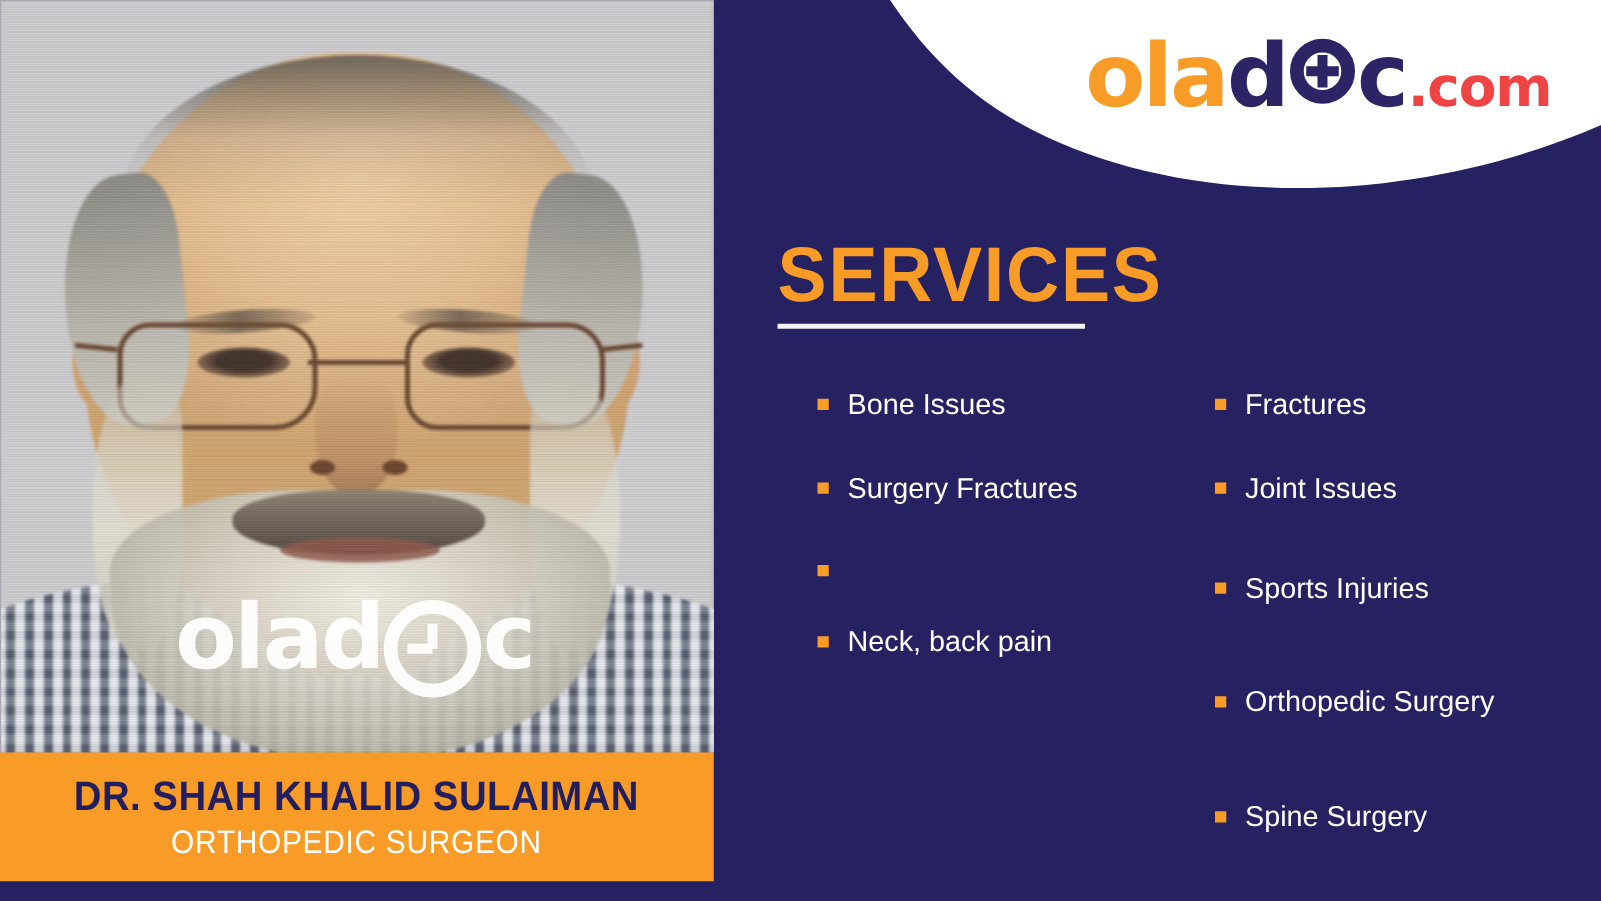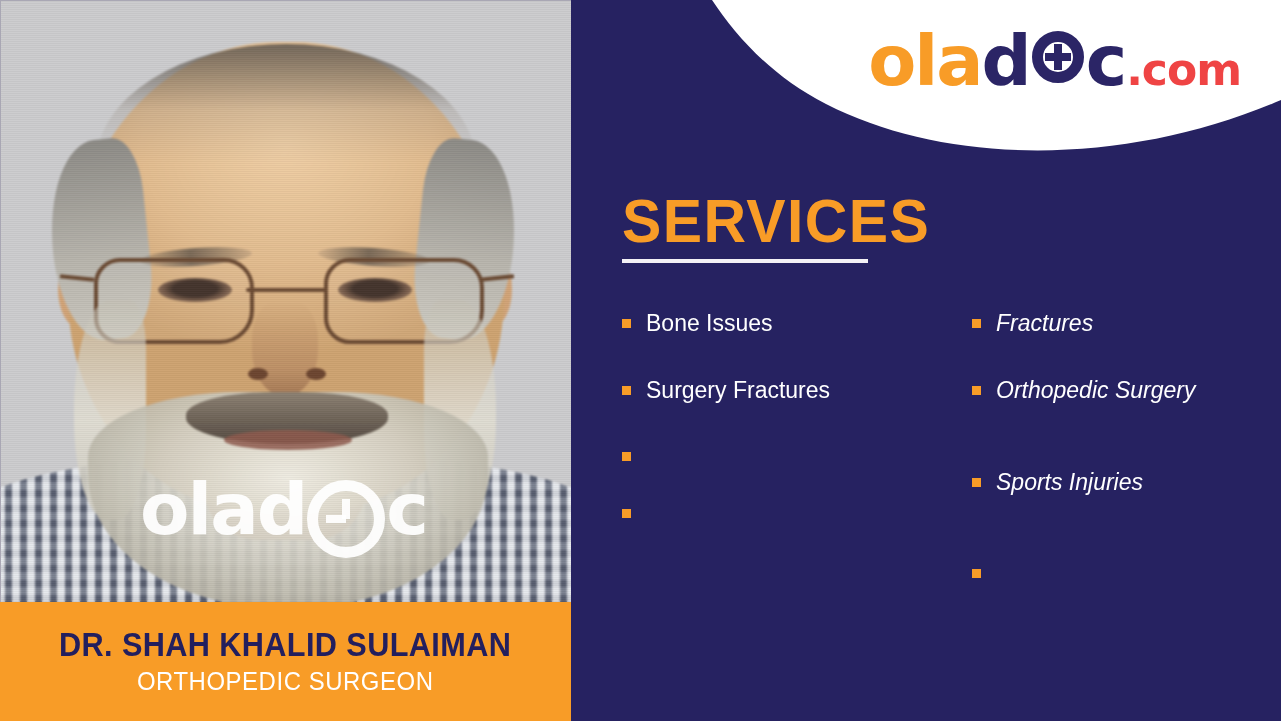--- a/index.html
+++ b/index.html
@@ -273,21 +273,21 @@
   #photo-watermark .wm-o-plus::after {
     top: 50%; left: 8px; height: 8px; width: 20px; margin-top: -4px;
   }
 
   
   #name-bar {
     position: absolute;
     left: 0;
     top: 602px;
     width: 571px;
-    height: 119px;
+    height: 103px;
     background: #f89c27;
     display: flex;
     flex-direction: column;
     align-items: center;
     justify-content: center;
     z-index: 10;
   }
   #doctor-name {
     color: #231f5e;
     font-family: "Liberation Sans Narrow", "Liberation Sans", sans-serif;
@@ -398,34 +398,34 @@
     width: 246px;
     height: 4px;
     background: #f3f1f5;
     z-index: 6;
   }
   .service-col {
     position: absolute;
     top: 310px;
     z-index: 6;
   }
-  #service-col-left { left: 622px; width: 330px; }
+  #service-col-left { left: 654px; width: 330px; }
   #service-col-right { left: 972px; width: 300px; }
   .service-item {
     display: flex;
     align-items: flex-start;
     color: #ffffff;
     font-family: "Liberation Sans", sans-serif;
     font-size: 23px;
     font-weight: 400;
     line-height: 1.2;
     white-space: nowrap;
   }
   #service-col-left .service-item { margin-bottom: 39px; }
-  #service-col-right .service-item { margin-bottom: 0; font-style: italic; }
+  #service-col-right .service-item { margin-bottom: 0; }
   #service-col-right .service-item.sp0 { margin-bottom: 39px; }
   #service-col-right .service-item.sp1 { margin-bottom: 53px; }
   #service-col-right .service-item.sp2 { margin-bottom: 65px; }
   #service-col-right .service-item.sp3 { margin-bottom: 63px; }
   .service-bullet {
     flex: 0 0 auto;
     width: 9px;
     height: 9px;
     background: #f89c27;
     margin-top: 9px;
@@ -507,34 +507,40 @@
     </div>
     <div class="service-item">
       <span class="service-bullet"></span>
       <span class="service-label">Surgery Fractures</span>
     </div>
     <div class="service-item">
       <span class="service-bullet"></span>
     </div>
     <div class="service-item">
       <span class="service-bullet"></span>
+      <span class="service-label">Neck, back pain</span>
     </div>
   </div>
 
   <div id="service-col-right" class="service-col">
     <div class="service-item sp0">
       <span class="service-bullet"></span>
       <span class="service-label">Fractures</span>
     </div>
+    <div class="service-item sp1">
+      <span class="service-bullet"></span>
+      <span class="service-label">Joint Issues</span>
+    </div>
+    <div class="service-item sp3">
+      <span class="service-bullet"></span>
+      <span class="service-label">Sports Injuries</span>
+    </div>
     <div class="service-item sp2">
       <span class="service-bullet"></span>
       <span class="service-label">Orthopedic Surgery</span>
     </div>
-    <div class="service-item sp3">
-      <span class="service-bullet"></span>
-      <span class="service-label">Sports Injuries</span>
-    </div>
     <div class="service-item">
       <span class="service-bullet"></span>
+      <span class="service-label">Spine Surgery</span>
     </div>
   </div>
 
 </div>
 
 </body></html>

